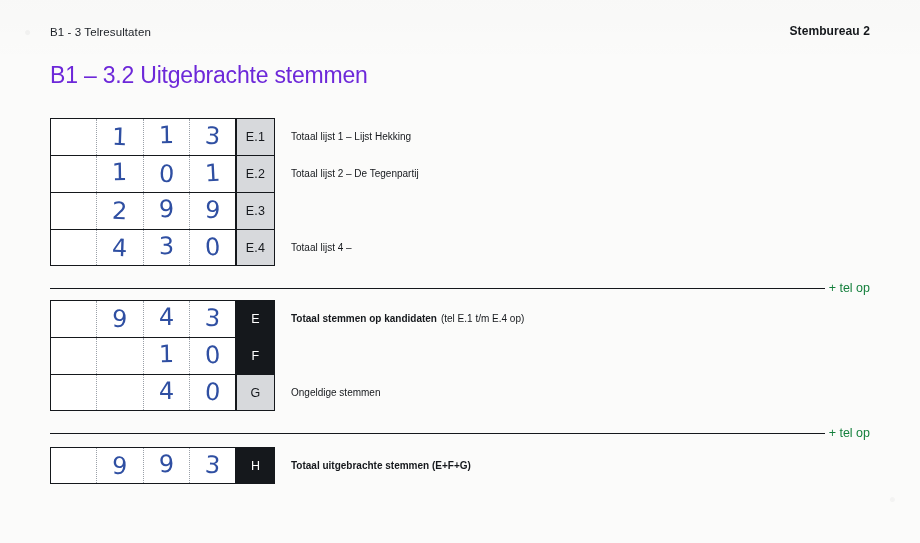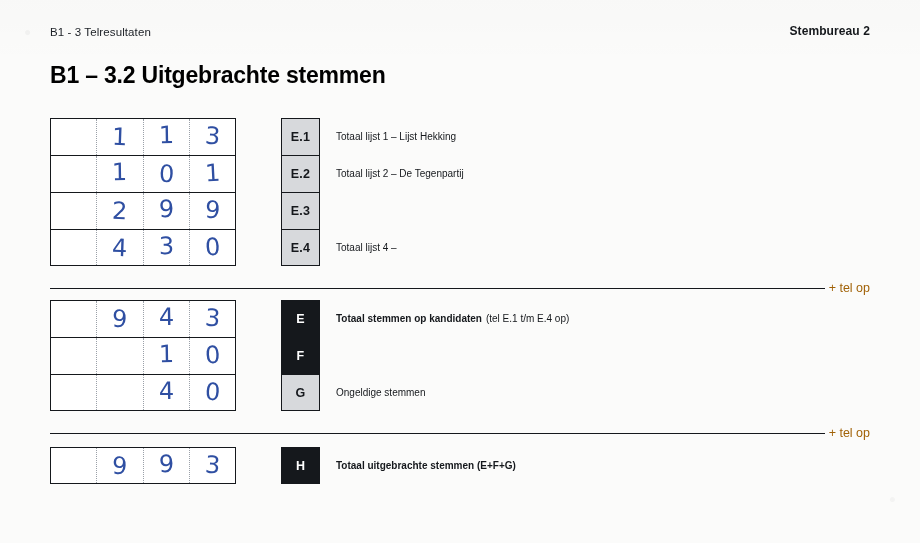--- a/index.html
+++ b/index.html
@@ -49,23 +49,23 @@
     font-size: 12px;
     font-weight: bold;
     color: #15181c;
     letter-spacing: 0.1px;
   }
   .title {
     position: absolute;
     top: 62px;
     left: 50px;
     font-size: 23px;
-    font-weight: bold;
+    font-weight: normal;
     letter-spacing: -0.2px;
-    color: #000000;
+    color: #6d28d9;
   }
 
   
   .block {
     position: absolute;
     left: 50px;
   }
   .row {
     display: flex;
     align-items: stretch;
@@ -109,23 +109,22 @@
   .code {
     width: 39px;
     flex: 0 0 39px;
     border: 1.6px solid #15181c;
     border-bottom: none;
     box-sizing: border-box;
     display: flex;
     align-items: center;
     justify-content: center;
     font-size: 12.5px;
-    font-weight: bold;
+    font-weight: normal;
     letter-spacing: 0.2px;
-    margin-left: 45px;
   }
   .row:last-child .code {
     border-bottom: 1.6px solid #15181c;
     text-align: right;
   }
   .code.grey {
     background: #d7d9dc;
     color: #15181c;
   }
   .code.dark {
@@ -157,21 +156,21 @@
     align-items: center;
   }
   .sumline .rule {
     height: 0;
     border-top: 1.4px solid #15181c;
     flex: 1 1 auto;
   }
   .sumline .telop {
     margin-left: 4px;
     font-size: 12.5px;
-    color: #a16207;
+    color: #15803d;
     white-space: nowrap;
   }
 </style>
 </head>
 <body>
 
 <div class="page">
   <div class="scan-noise"></div>
 
   <div class="header">

